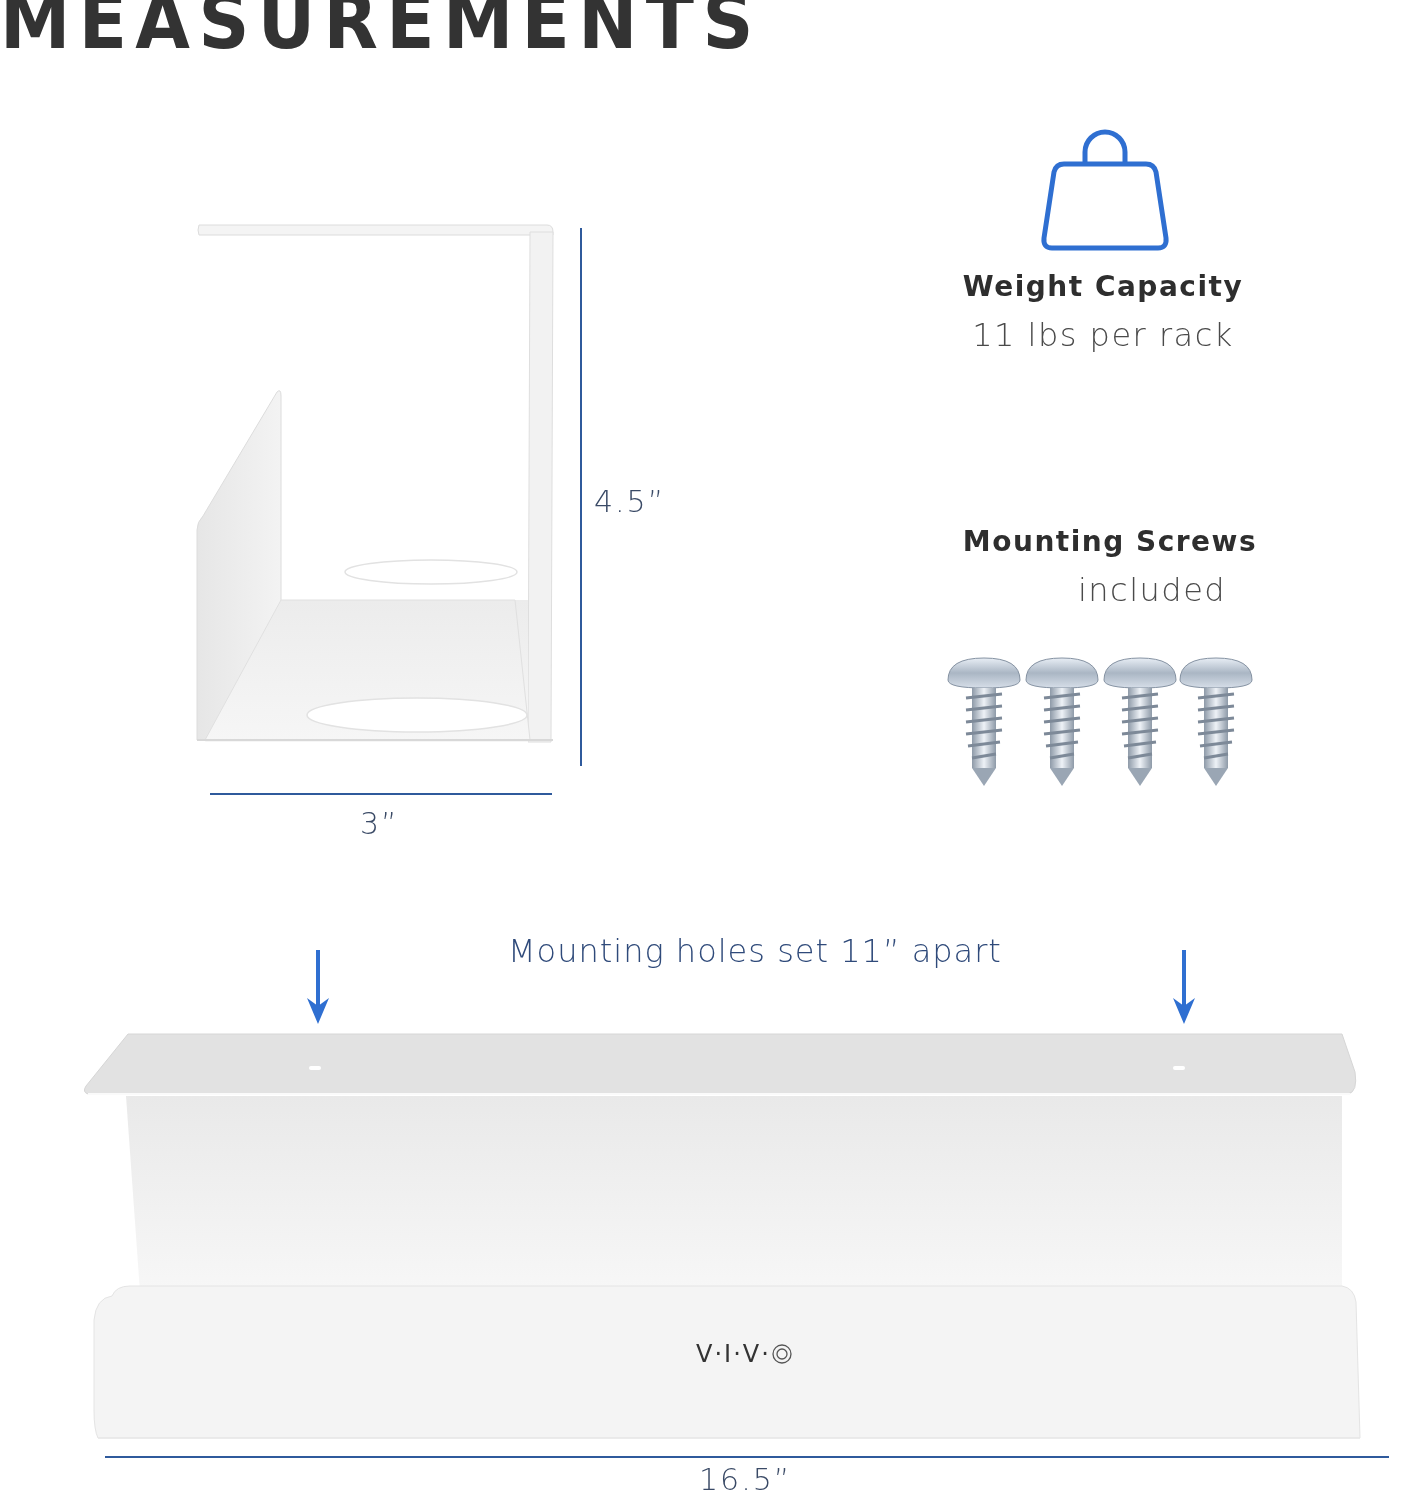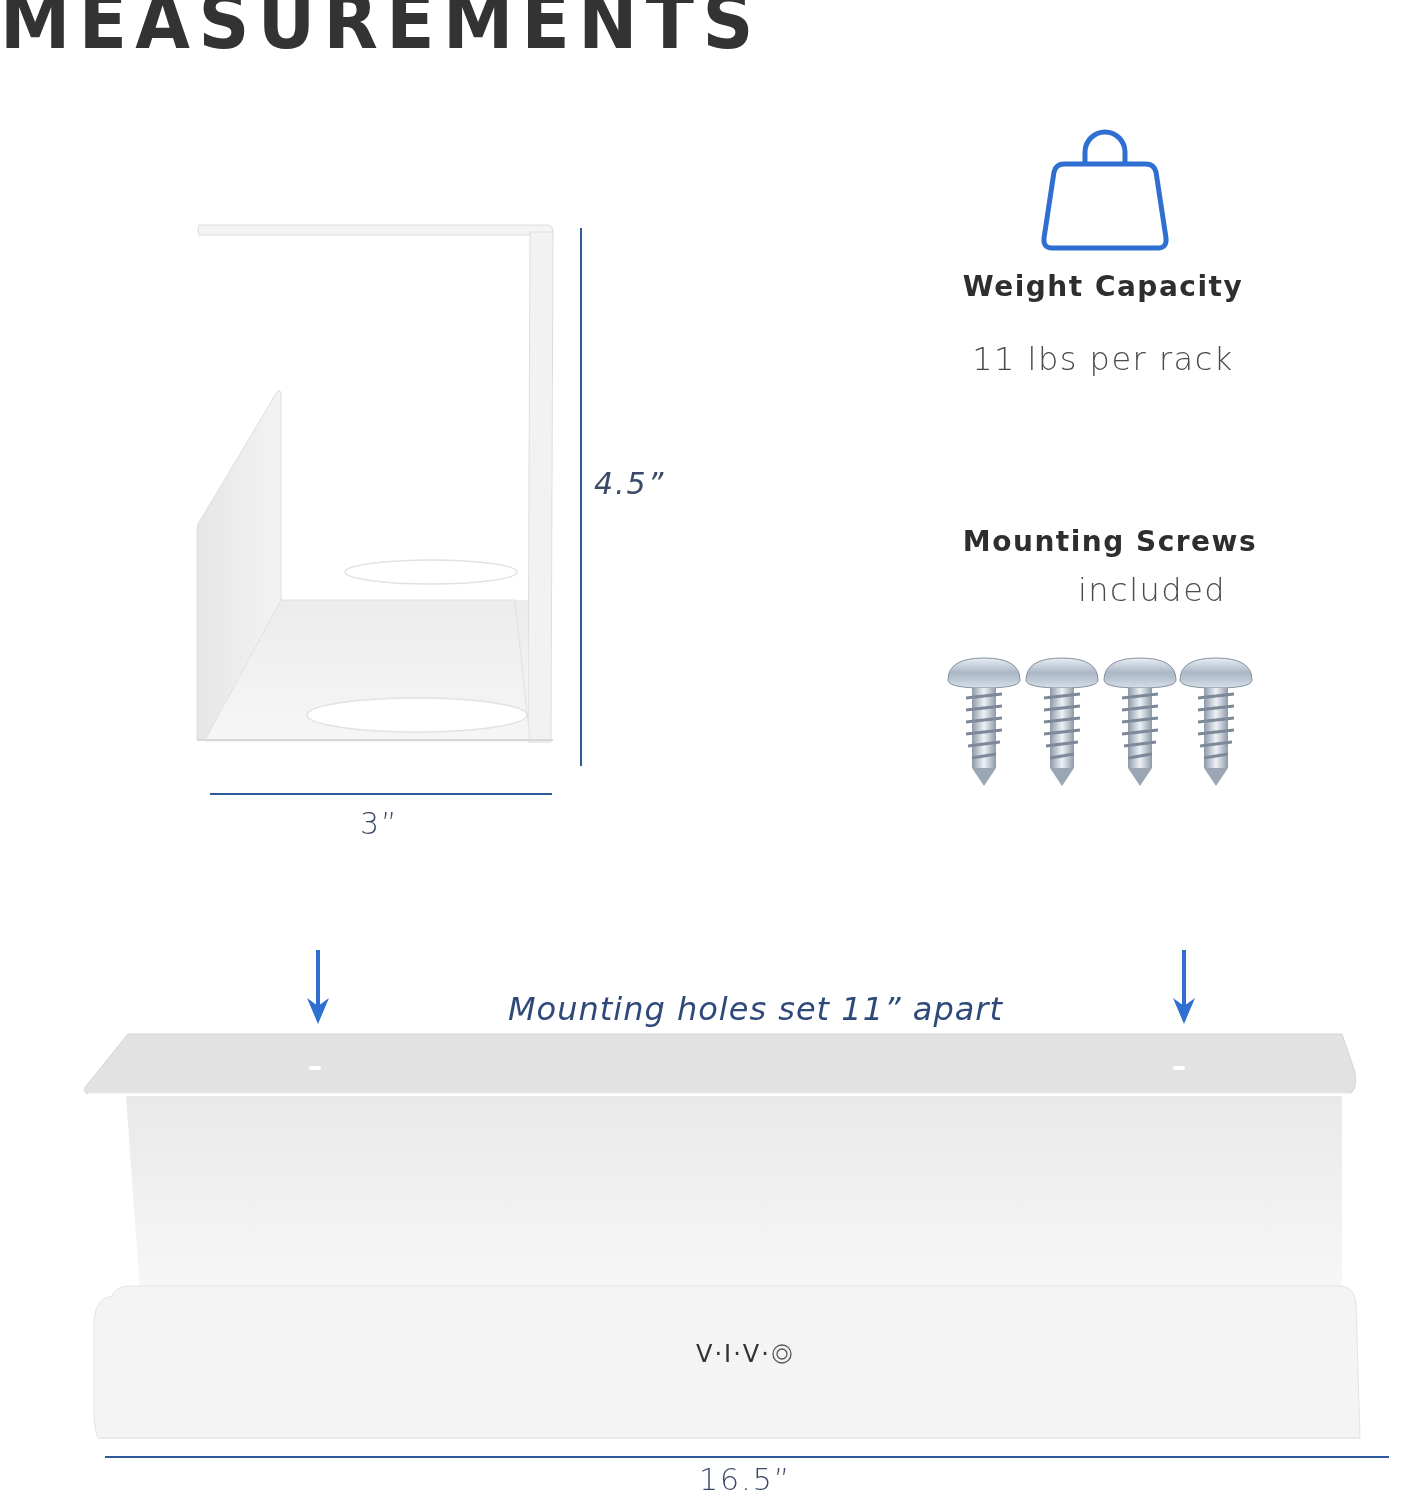--- a/index.html
+++ b/index.html
@@ -41,32 +41,32 @@
 
   <path d="M96 380 L20 520 L345 520 L330 380 Z" fill="url(#floorG)" stroke="#e0e0e0" stroke-width="1"></path>
 
   <ellipse cx="246" cy="352" rx="86" ry="12" fill="#ffffff" stroke="#e2e2e2" stroke-width="1.5"></ellipse>
   <ellipse cx="232" cy="495" rx="110" ry="17" fill="#ffffff" stroke="#e2e2e2" stroke-width="1.5"></ellipse>
 
   <line x1="12" y1="520" x2="368" y2="520" stroke="#d8d8d8" stroke-width="2"></line>
 </svg>
 
 <div class="abs dimline-v" style="left:580px; top:228px; height:538px;"></div>
-<div class="abs dimlabel" style="left:594px; top:466px;font-style:italic;">4.5”</div>
+<div class="abs dimlabel" style="left:594px; top:484px;">4.5”</div>
 
 <div class="abs dimline-h" style="left:210px; top:793px; width:342px;"></div>
 <div class="abs dimlabel" style="left:360px; top:806px;">3”</div>
 
 <svg class="abs" style="left:1040px; top:126px;" width="130" height="126" viewBox="0 0 130 126">
   <path d="M45 38 L45 26 A20 20 0 0 1 85 26 L85 38" fill="none" stroke="#2f6fd1" stroke-width="5" stroke-linejoin="round"></path>
   <path d="M24 38 L106 38 Q114 38 116 46 L126 112 Q127 122 118 122 L12 122 Q3 122 4 112 L14 46 Q16 38 24 38 Z" fill="none" stroke="#2f6fd1" stroke-width="5" stroke-linejoin="round"></path>
 </svg>
 
 <div class="abs feat-head" style="left:903px; top:270px; width:400px;">Weight Capacity</div>
-<div class="abs feat-sub" style="left:903px; top:316px; width:400px;margin-top:24px;">11 lbs per rack</div>
+<div class="abs feat-sub" style="left:903px; top:316px; width:400px;">11 lbs per rack</div>
 
 <div class="abs feat-head" style="left:910px; top:525px; width:400px;">Mounting Screws</div>
 <div class="abs feat-sub" style="left:952px; top:571px; width:400px;">included</div>
 
 <svg class="abs" style="left:940px; top:650px;" width="330" height="140" viewBox="0 0 330 140">
   <defs>
     <linearGradient id="screwHead" x1="0" y1="0" x2="0" y2="1">
       <stop offset="0" stop-color="#e8eef5"></stop>
       <stop offset="0.5" stop-color="#aab6c4"></stop>
       <stop offset="1" stop-color="#d6dee8"></stop>
@@ -91,21 +91,21 @@
 
 <svg class="abs" style="left:304px; top:950px;" width="28" height="76" viewBox="0 0 28 76">
   <line x1="14" y1="0" x2="14" y2="60" stroke="#2f6fd1" stroke-width="4"></line>
   <path d="M3 48 L14 74 L25 48 L14 56 Z" fill="#2f6fd1"></path>
 </svg>
 <svg class="abs" style="left:1170px; top:950px;" width="28" height="76" viewBox="0 0 28 76">
   <line x1="14" y1="0" x2="14" y2="60" stroke="#2f6fd1" stroke-width="4"></line>
   <path d="M3 48 L14 74 L25 48 L14 56 Z" fill="#2f6fd1"></path>
 </svg>
 
-<div class="abs note" style="left:508px; top:990px;font-style:italic;">Mounting holes set 11” apart</div>
+<div class="abs note" style="left:508px; top:932px;">Mounting holes set 11” apart</div>
 
 <svg class="abs" style="left:80px; top:1030px;" width="1320" height="420" viewBox="0 0 1320 420">
   <defs>
     <linearGradient id="trayBack" x1="0" y1="0" x2="0" y2="1">
       <stop offset="0" stop-color="#e9e9e9"></stop>
       <stop offset="1" stop-color="#f7f7f7"></stop>
     </linearGradient>
   </defs>
 
   <path d="M48 4 L1262 4 L1275 42 Q1278 62 1268 64 L8 64 Q2 62 6 56 Z" fill="#e2e2e2" stroke="#d6d6d6" stroke-width="1"></path>

